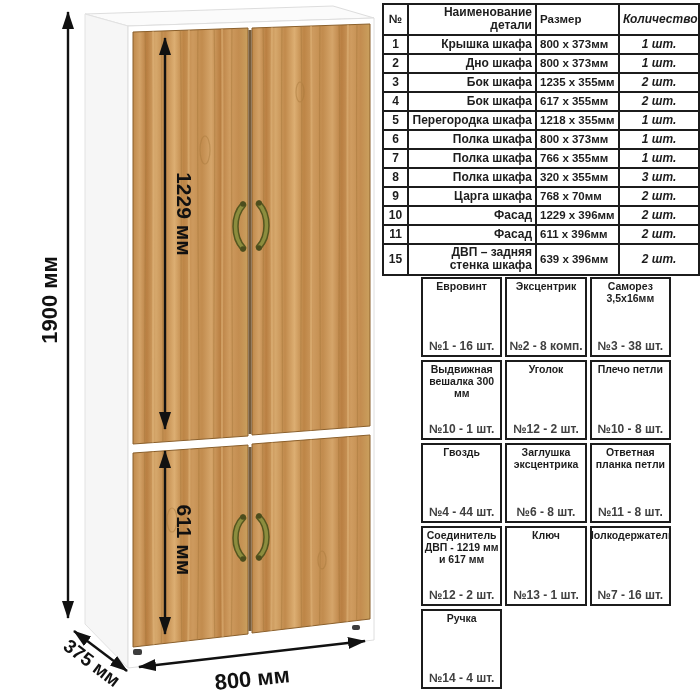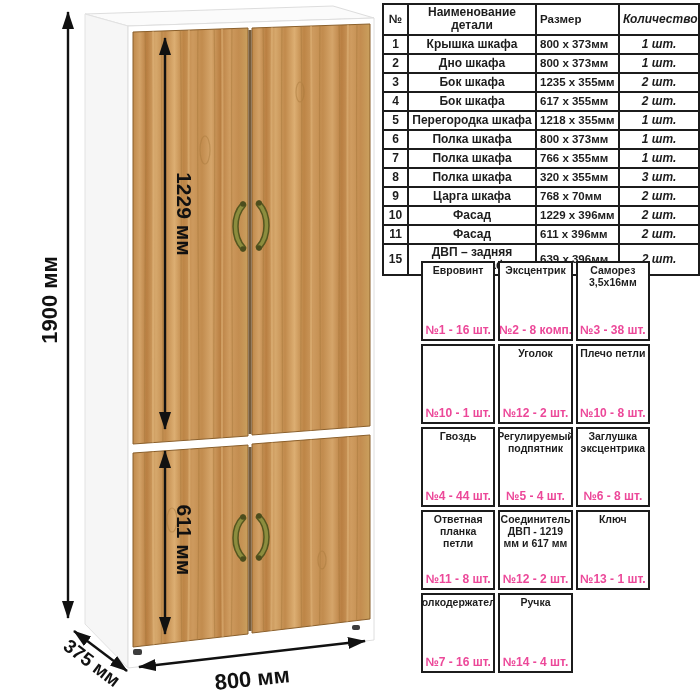--- a/index.html
+++ b/index.html
@@ -7,34 +7,34 @@
         font-family:"Liberation Sans",sans-serif;color:#111;}
 
   
   #parts-table{position:absolute;left:382px;top:3px;width:316px;border-collapse:collapse;
                table-layout:fixed;font-size:12px;font-weight:bold;color:#1d1d1d;}
   #parts-table th,#parts-table td{border:2px solid #1c1c1c;padding:1px 3px;line-height:1.12;
                background:#fff;vertical-align:middle;}
   #parts-table th{font-weight:bold;text-align:center;height:19px;}
   #parts-table td{height:15px;}
   #parts-table .c-num{text-align:center;}
-  #parts-table .c-name{text-align:center;}
+  #parts-table .c-name{text-align:right;}
   #parts-table .c-size{text-align:left;font-size:11.5px;white-space:nowrap;}
   #parts-table .c-qty{text-align:center;white-space:nowrap;font-style:italic;}
 
   
-  #hardware-grid{position:absolute;left:421px;top:261px;width:229px;
+  #hardware-grid{position:absolute;left:421px;top:277px;width:250px;
                  display:grid;grid-template-columns:repeat(3,1fr);gap:3px;
                  grid-auto-rows:80px;}
   .hw-cell{border:2px solid #1c1c1c;background:#fff;display:flex;flex-direction:column;
            align-items:center;justify-content:space-between;padding:2px 1px;overflow:hidden;}
   .hw-name{font-size:10.5px;font-weight:bold;text-align:center;line-height:1.12;color:#1d1d1d;}
   .hw-icon{flex:1;display:flex;align-items:center;justify-content:center;min-height:0;}
   .hw-icon svg{max-height:32px;max-width:68px;}
-  .hw-count{font-size:12px;font-weight:bold;text-align:center;white-space:nowrap;color:#ec4899;}
+  .hw-count{font-size:12px;font-weight:bold;text-align:center;white-space:nowrap;color:#404040;}
 
   
   #wardrobe-svg{position:absolute;left:0;top:0;}
   .dim-line{stroke:#111;stroke-width:2.4;}
   .dim-text{font-family:"Liberation Sans",sans-serif;font-weight:bold;fill:#111;}
 </style>
 </head>
 <body>
 
 <div id="page">
@@ -285,20 +285,21 @@
               <ellipse cx="11" cy="20" rx="7" ry="8"></ellipse>
               <path d="M18,14 C34,12 48,15 62,20 C48,25 34,28 18,26 Z"></path>
             </g>
             <path d="M24,14 l-2,12 M31,13.5 l-2,13 M38,14 l-2,12 M45,15 l-2,10.5 M52,16 l-2,8.5" stroke="#9a9a9a" stroke-width="1" fill="none"></path>
             <path d="M8,17 l6,6 M14,17 l-6,6" stroke="#8a8a8a" stroke-width="1.4"></path>
           </svg>
         </div>
         <div class="hw-count">№3 - 38 шт.</div>
       </div>
       <div class="hw-cell">
+        <div class="hw-name">Выдвижная вешалка 300 мм</div>
         <div class="hw-icon">
           <svg viewBox="0 0 70 40">
             <g stroke="#343434" stroke-width="3.6" fill="none" stroke-linecap="round">
               <path d="M8,28 L54,13"></path>
               <path d="M11,33 L58,18"></path>
               <path d="M8,28 C4,31 6,35 11,33"></path>
               <path d="M54,13 L58,18"></path>
             </g>
             <rect x="52" y="9" width="10" height="6" rx="1.5" fill="#2c2c2c" transform="rotate(-17 57 12)"></rect>
           </svg>
@@ -340,35 +341,20 @@
         <div class="hw-icon">
           <svg viewBox="0 0 70 40">
             <g stroke="#909090" stroke-width="1.1" fill="#efefef">
               <ellipse cx="7" cy="20" rx="2.5" ry="7"></ellipse>
               <rect x="9" y="18.2" width="47" height="3.6"></rect>
               <path d="M56,18.2 L64,20 L56,21.8 Z"></path>
             </g>
           </svg>
         </div>
         <div class="hw-count">№4 - 44 шт.</div>
-      </div>
-      <div class="hw-cell">
-        <div class="hw-name">Регулируемый подпятник</div>
-        <div class="hw-icon">
-          <svg viewBox="0 0 70 40">
-            <g stroke="#77777b" stroke-width="1.1">
-              <rect x="10" y="11" width="26" height="9" rx="3" fill="#b9b9bd" transform="rotate(8 23 15)"></rect>
-              <ellipse cx="38" cy="18" rx="4" ry="6" fill="#a8a8ac" transform="rotate(8 38 18)"></ellipse>
-            </g>
-            <path d="M14,11.5 l-1,9 M19,12 l-1,9 M24,12.5 l-1,9 M29,13 l-1,9" stroke="#8e8e92" stroke-width="1" fill="none"></path>
-            <path d="M40,14 L62,20 L58,34 L36,28 Z" fill="#1e1e1e" stroke="#000" stroke-width="1"></path>
-            <path d="M42,17 l-2,12 M48,18.5 l-2,12 M54,20 l-2,12" stroke="#3c3c3c" stroke-width="1.4" fill="none"></path>
-          </svg>
-        </div>
-        <div class="hw-count">№5 - 4 шт.</div>
       </div>
       <div class="hw-cell">
         <div class="hw-name">Заглушка эксцентрика</div>
         <div class="hw-icon">
           <svg viewBox="0 0 70 40">
             <g stroke="#8a8a8a" stroke-width="1.2" fill="#f4f4f4">
               <rect x="24" y="16" width="8" height="8" fill="#e6e6e6"></rect>
               <ellipse cx="40" cy="20" rx="9" ry="14" transform="rotate(14 40 20)"></ellipse>
               <path d="M37,8 C42,14 42,26 37,33" fill="none" stroke="#b9b9b9"></path>
             </g>

